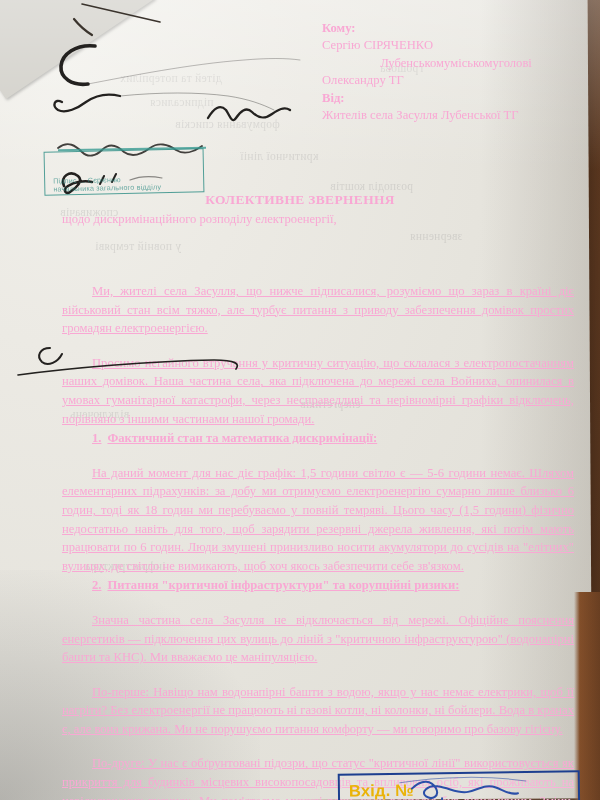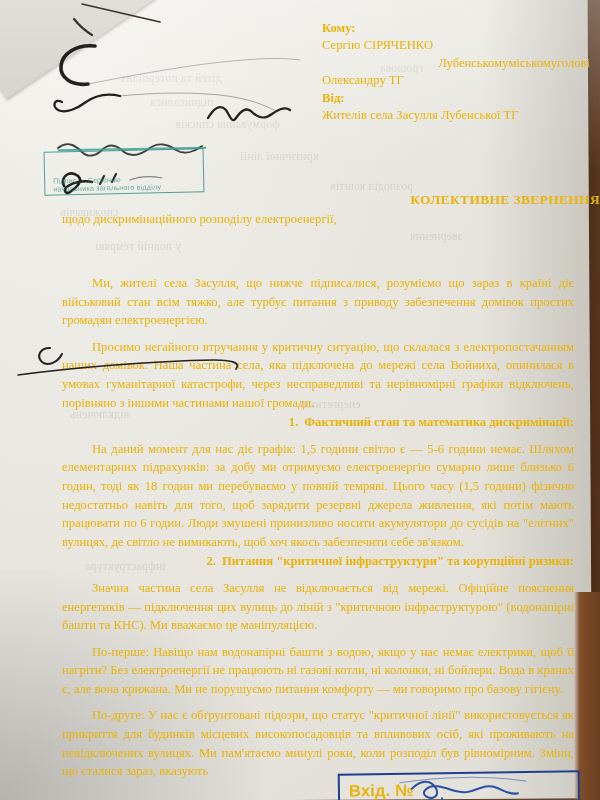--- a/index.html
+++ b/index.html
@@ -98,42 +98,42 @@
     white-space: nowrap;
     pointer-events: none;
     font-family: "Liberation Serif", serif;
   }
 
   
   .content {
     position: absolute;
     left: 0; top: 0;
     width: 600px; height: 688px;
-    color: #eab308;
+    color: #f9a8d4;
   }
 
   .addr-block {
     position: absolute;
     left: 322px;
     top: 20px;
     width: 268px;
     font-size: 12.6px;
     line-height: 17.4px;
   }
   .addr-block .lbl { font-weight: bold; }
   .addr-row-spread {
     display: flex;
-    justify-content: flex-end;
+    justify-content: center;
   }
 
   .title {
     position: absolute;
     left: 0; top: 192px;
     width: 600px;
-    text-align: right;
+    text-align: center;
     font-size: 13.4px;
     font-weight: bold;
     letter-spacing: 0.4px;
   }
   .subtitle {
     position: absolute;
     left: 62px; top: 210px;
     width: 510px;
     text-align: left;
     font-size: 12.6px;
@@ -143,27 +143,28 @@
   .body {
     position: absolute;
     left: 62px;
     top: 266px;
     width: 512px;
     font-size: 12.6px;
     line-height: 18.6px;
     text-align: justify;
   }
   .body p {
-    margin: 8px 0 0 0;
+    margin: 16px 0 0 0;
     text-indent: 30px;
+    text-decoration: underline;
   }
   .body p.heading {
     font-weight: bold;
     text-indent: 30px;
-    text-align: right;
+    text-align: left;
     margin-top: 1px;
   }
   .body p.heading .num { margin-right: 6px; }
 
   
   .ink {
     position: absolute;
     pointer-events: none;
   }
   .stamp-teal {

